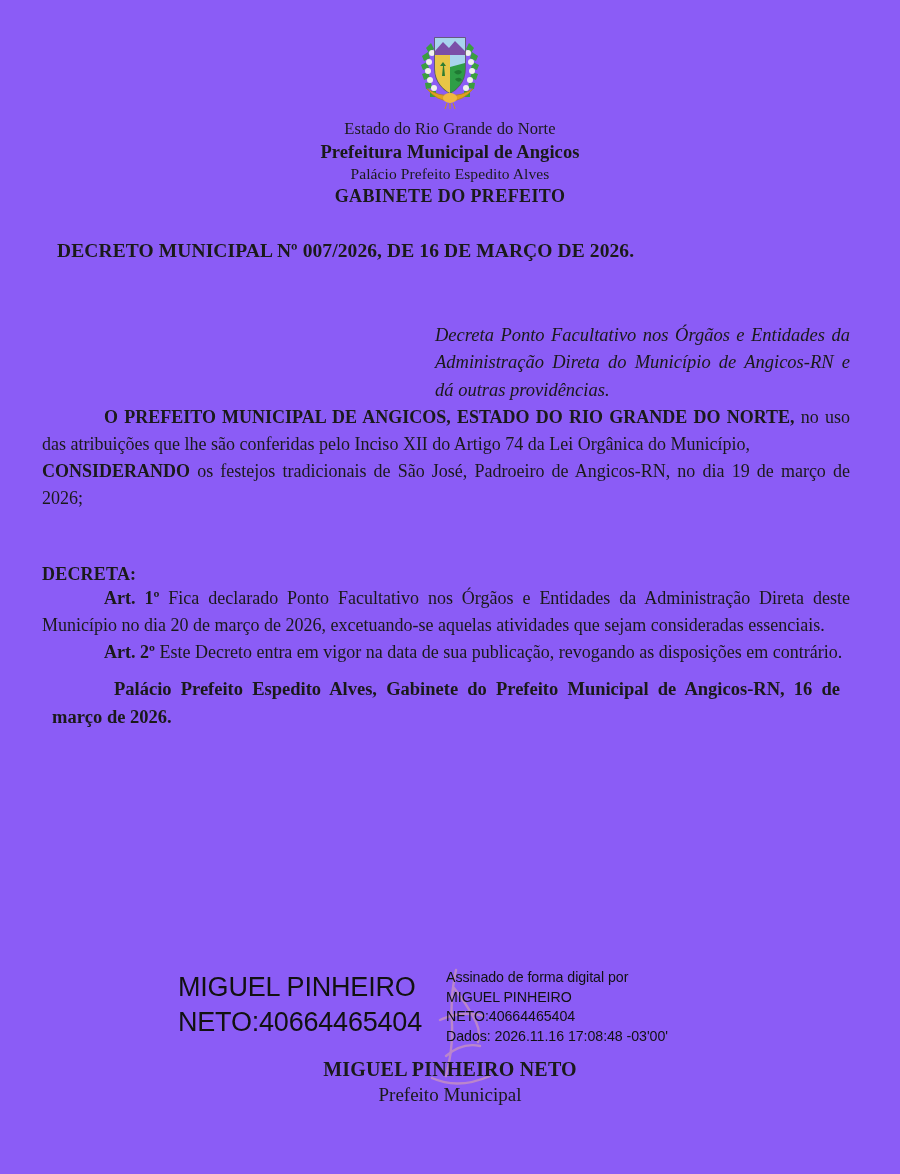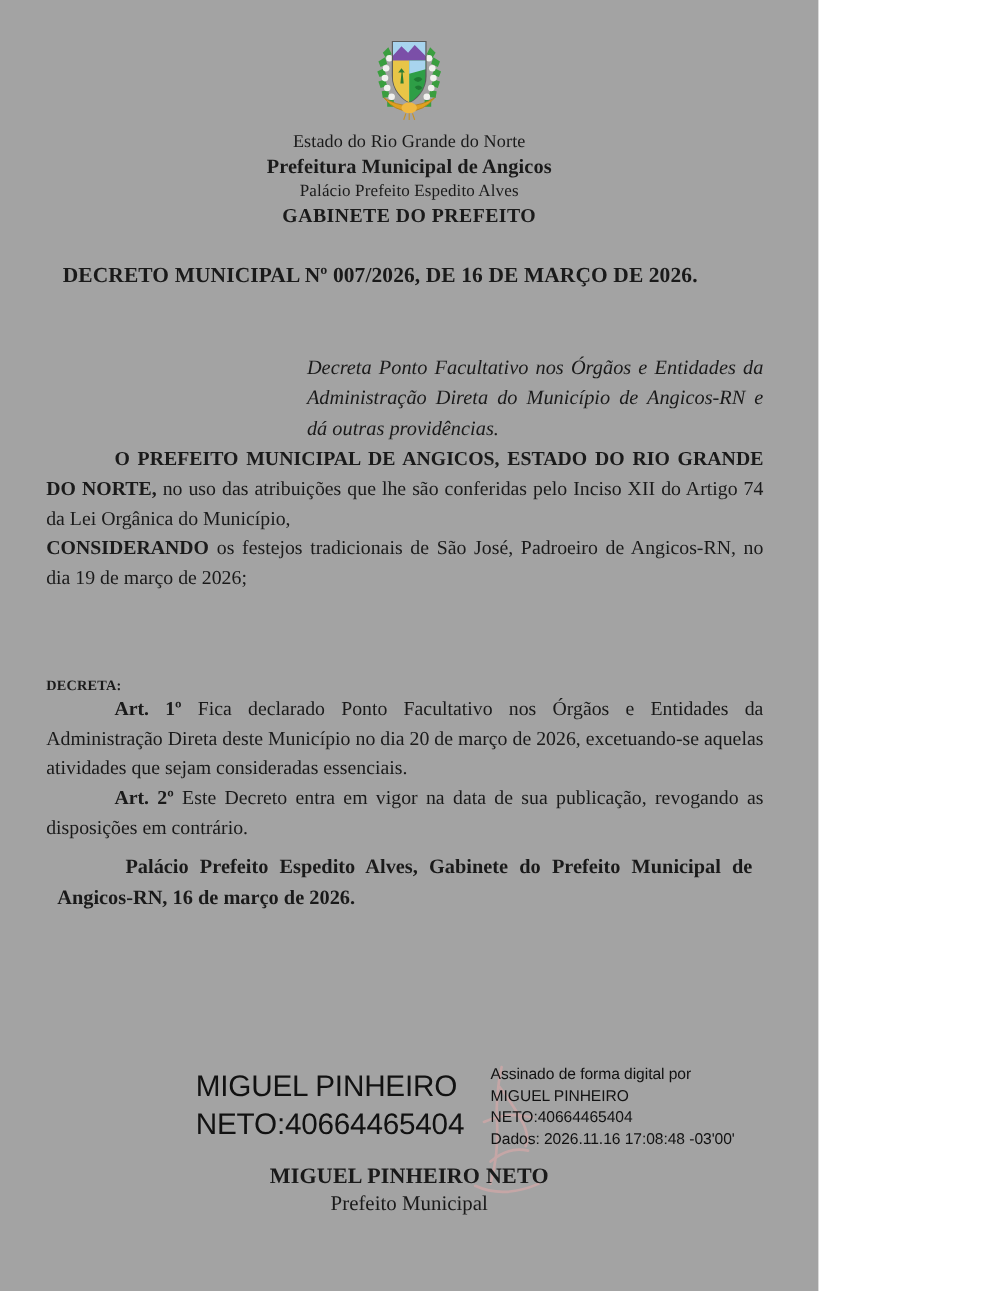--- a/index.html
+++ b/index.html
@@ -10,23 +10,23 @@
   body {
     width: 900px;
     height: 1174px;
     position: relative;
     font-family: "Liberation Serif", "DejaVu Serif", serif;
     color: #1a1a1a;
     overflow: hidden;
   }
   .page {
     position: relative;
-    width: 744px;
+    width: 900px;
     height: 1174px;
-    background: #a3a3a3;
+    background: #8b5cf6;
     box-sizing: border-box;
   }
 
   
   .header {
     padding-top: 26px;
     text-align: center;
   }
   .brasao {
     width: 82px;
@@ -87,22 +87,22 @@
   p.para.noindent {
     text-indent: 0;
   }
   p.para b {
     font-weight: bold;
   }
   .gap-preambulo { margin-top: 54px; }
   .gap-considerando { margin-top: 37px; }
   .decreta-head {
     font-weight: bold;
-    font-size: 13px;
-    margin-top: 76px;
+    font-size: 18px;
+    margin-top: 52px;
     letter-spacing: .2px;
   }
   .gap-art1 { margin-top: 34px; }
   .gap-art2 { margin-top: 32px; }
   .gap-local { margin-top: 36px; }
   .local-para {
     font-weight: bold;
     font-size: 18.5px;
     line-height: 1.50;
     text-align: justify;

